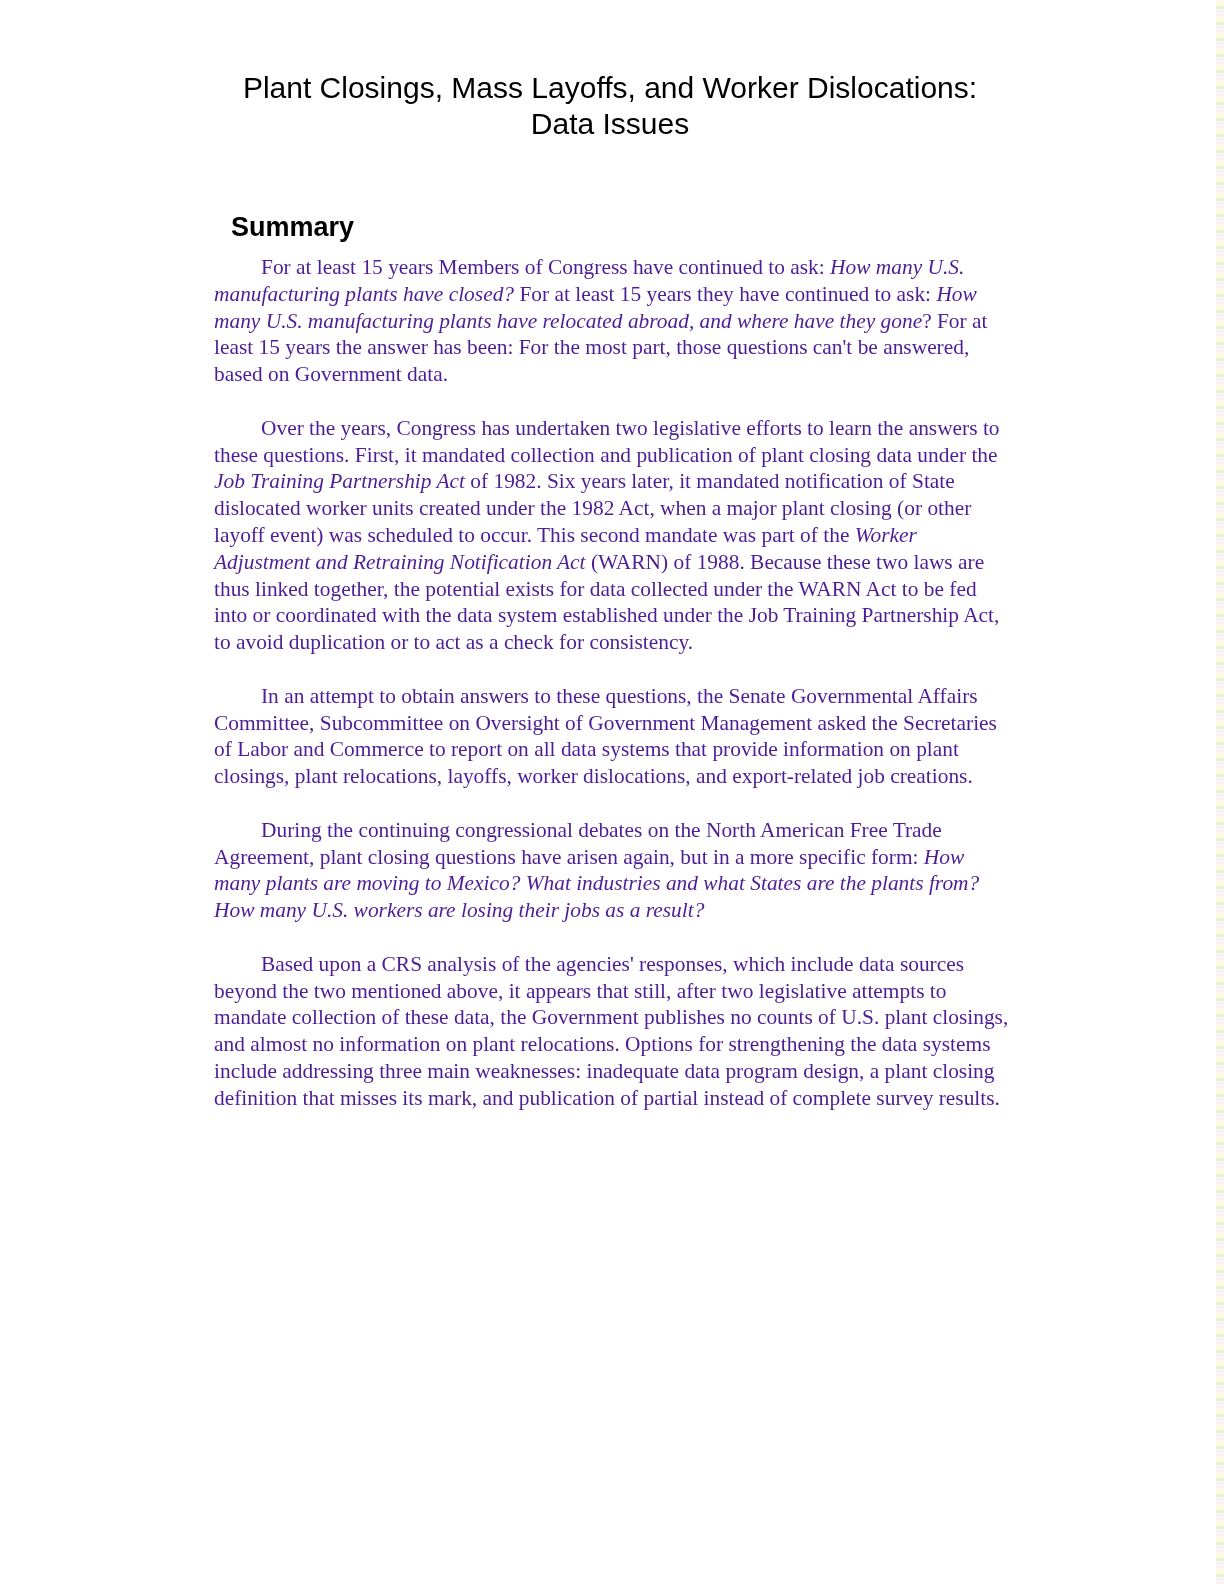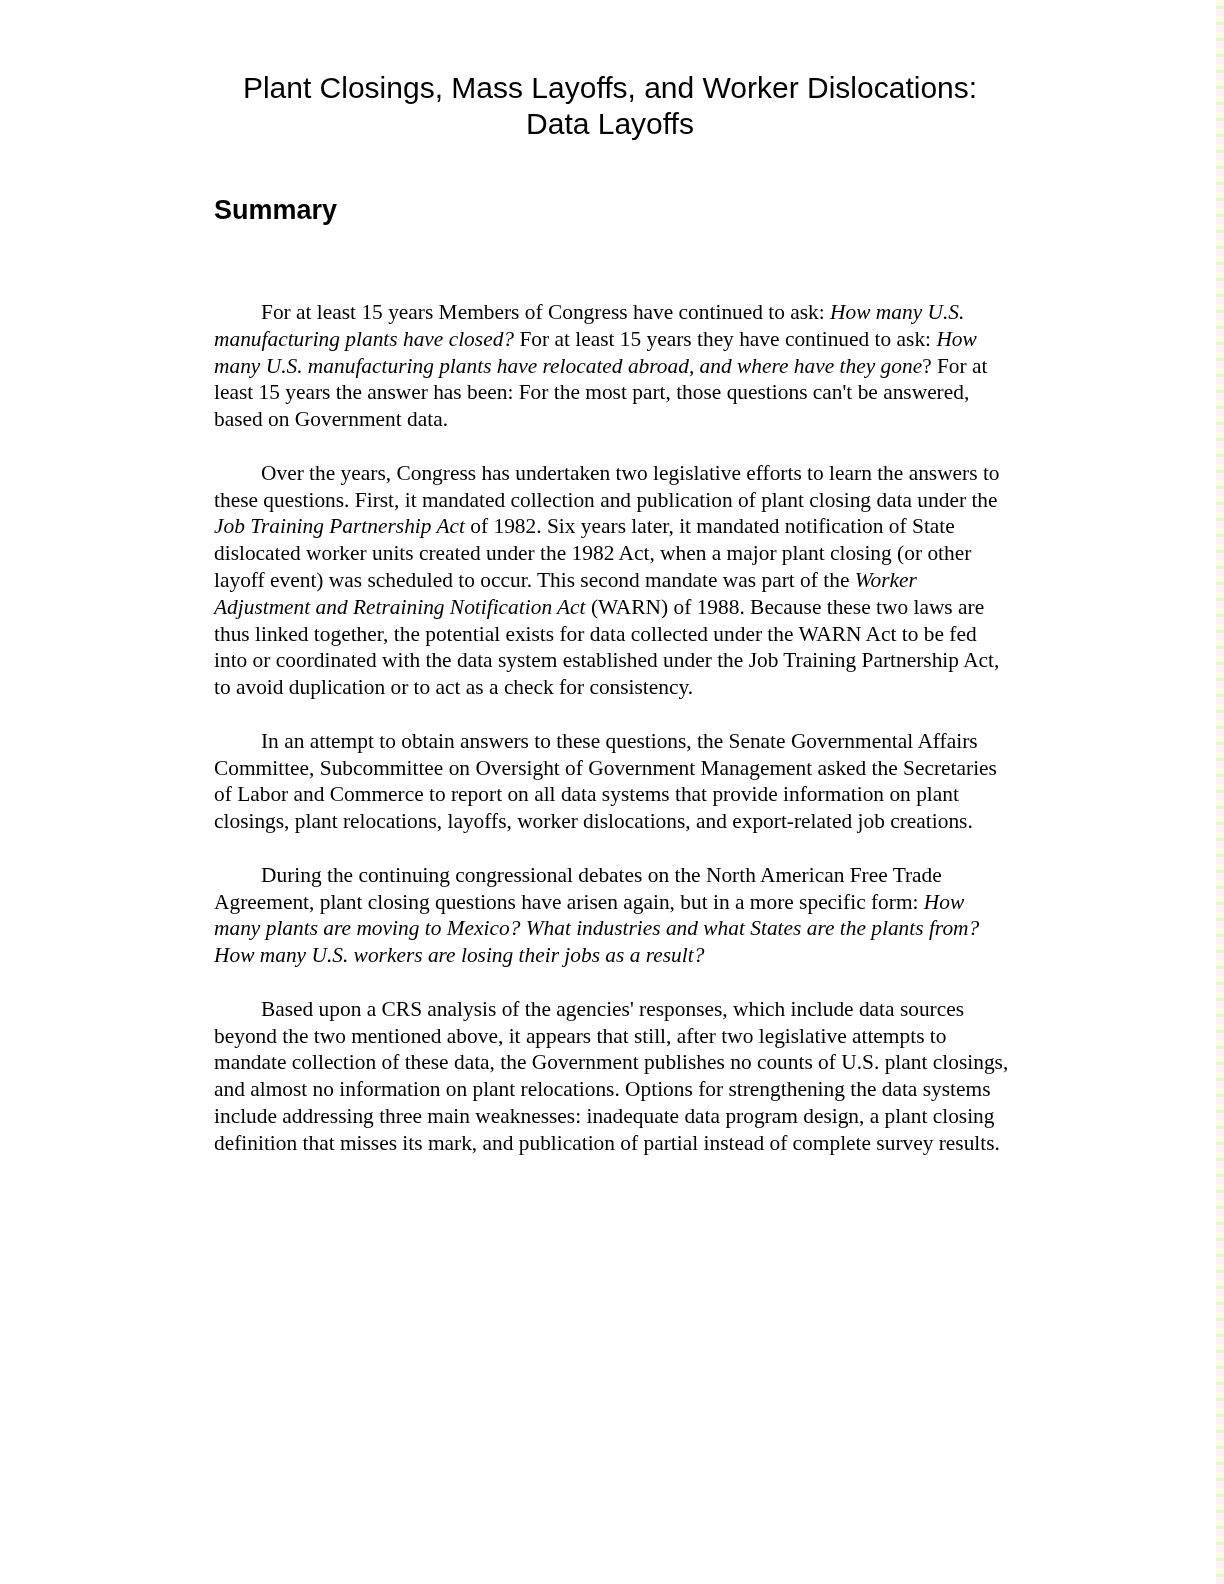--- a/index.html
+++ b/index.html
@@ -48,49 +48,48 @@
       font-weight: normal;
     }
     .section-heading {
       position: absolute;
       left: 214px;
       top: 193px;
       font-family: "Liberation Sans", sans-serif;
       font-size: 27px;
       font-weight: bold;
       color: #000000;
-      margin: 0;
+      margin: 17px;
       line-height: 34px;
     }
     .body-text {
       position: absolute;
       left: 214px;
       top: 254px;
       width: 795px;
       font-family: "Liberation Serif", serif;
       font-size: 21.4px;
       line-height: 26.8px;
-      color: #000000;
-      margin-top: 45px;
+      color: #4c1d95;
     }
     .para {
       margin: 0 0 26.8px 0;
       text-indent: 47px;
       text-align: left;
     }
     .para i { font-style: italic; }
   </style>
 </head>
 <body>
 
 <div class="page">
 
   <h1 class="title">
     <span>Plant Closings, Mass Layoffs, and Worker Dislocations:</span><br>
-    <span>Data Layoffs</span>
+    <span>Data Issues</span>
   </h1>
 
   <h2 class="section-heading">Summary</h2>
 
   <div class="body-text">
     <p class="para">
       <span>For at least 15 years Members of Congress have continued to ask: </span><i>How many U.S. manufacturing plants have closed?</i><span>  For at least 15 years they have continued to ask:  </span><i>How many U.S. manufacturing plants have relocated abroad, and where have they gone</i><span>?  For at least 15 years the answer has been:   For the most part, those questions can't be answered, based on Government data.</span>
     </p>
     <p class="para">
       <span>Over the years, Congress has undertaken two legislative efforts to learn the answers to these questions.  First, it mandated collection and publication of plant closing data under the </span><i>Job Training Partnership Act</i><span> of 1982.  Six years later, it mandated notification of State dislocated worker units created under the 1982 Act, when a major plant closing (or other layoff event) was scheduled to occur.  This second mandate was part of the </span><i>Worker Adjustment and Retraining Notification Act</i><span> (WARN) of 1988.  Because these two laws are thus linked together, the potential exists for data collected under the WARN Act to be fed into or coordinated with the data system established under the Job Training Partnership Act, to avoid duplication or to act as a check for consistency.</span>

